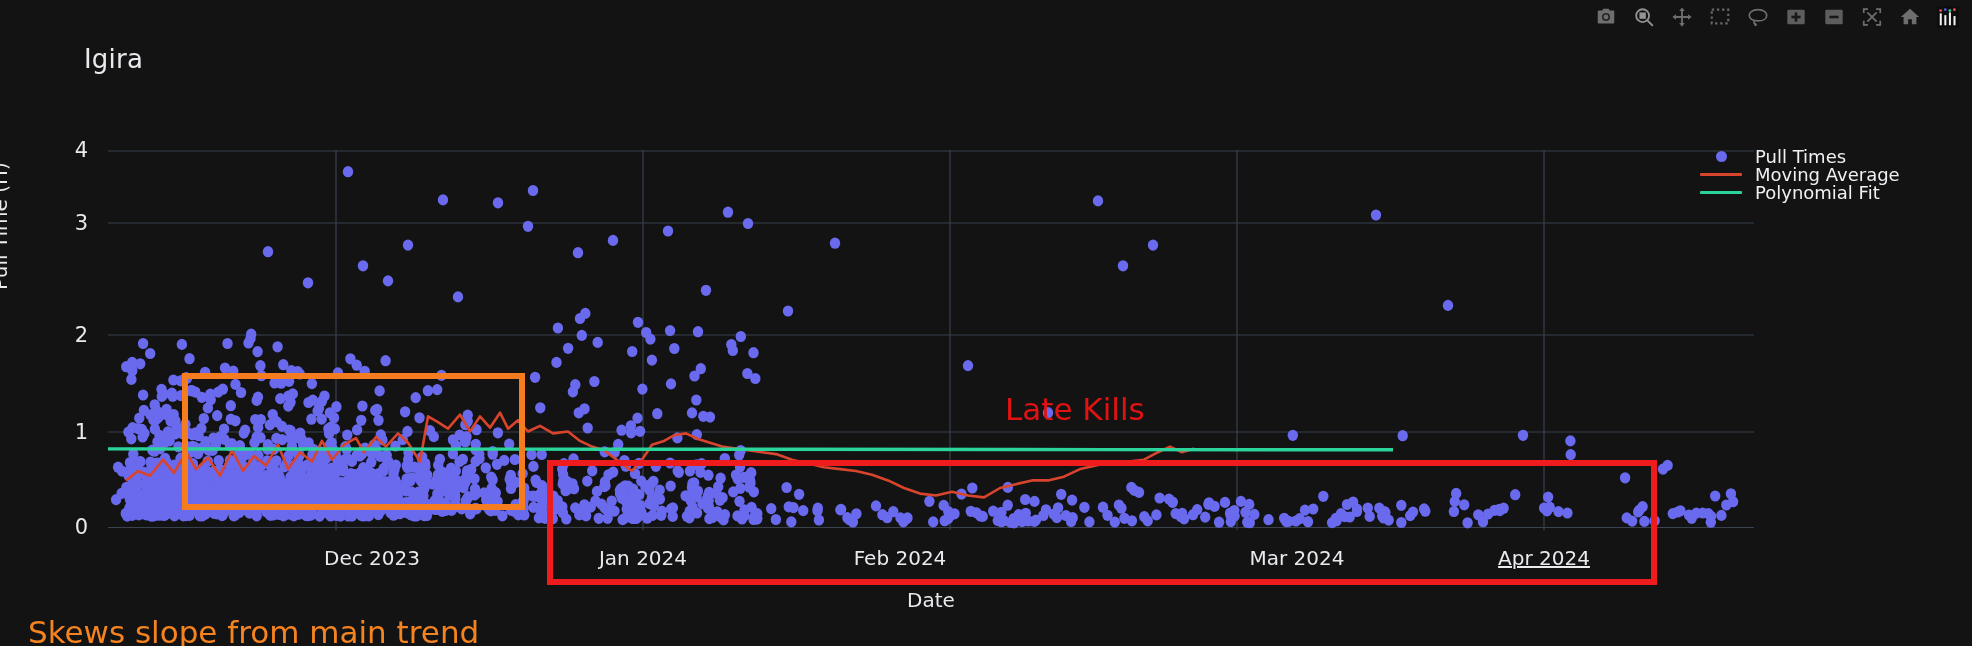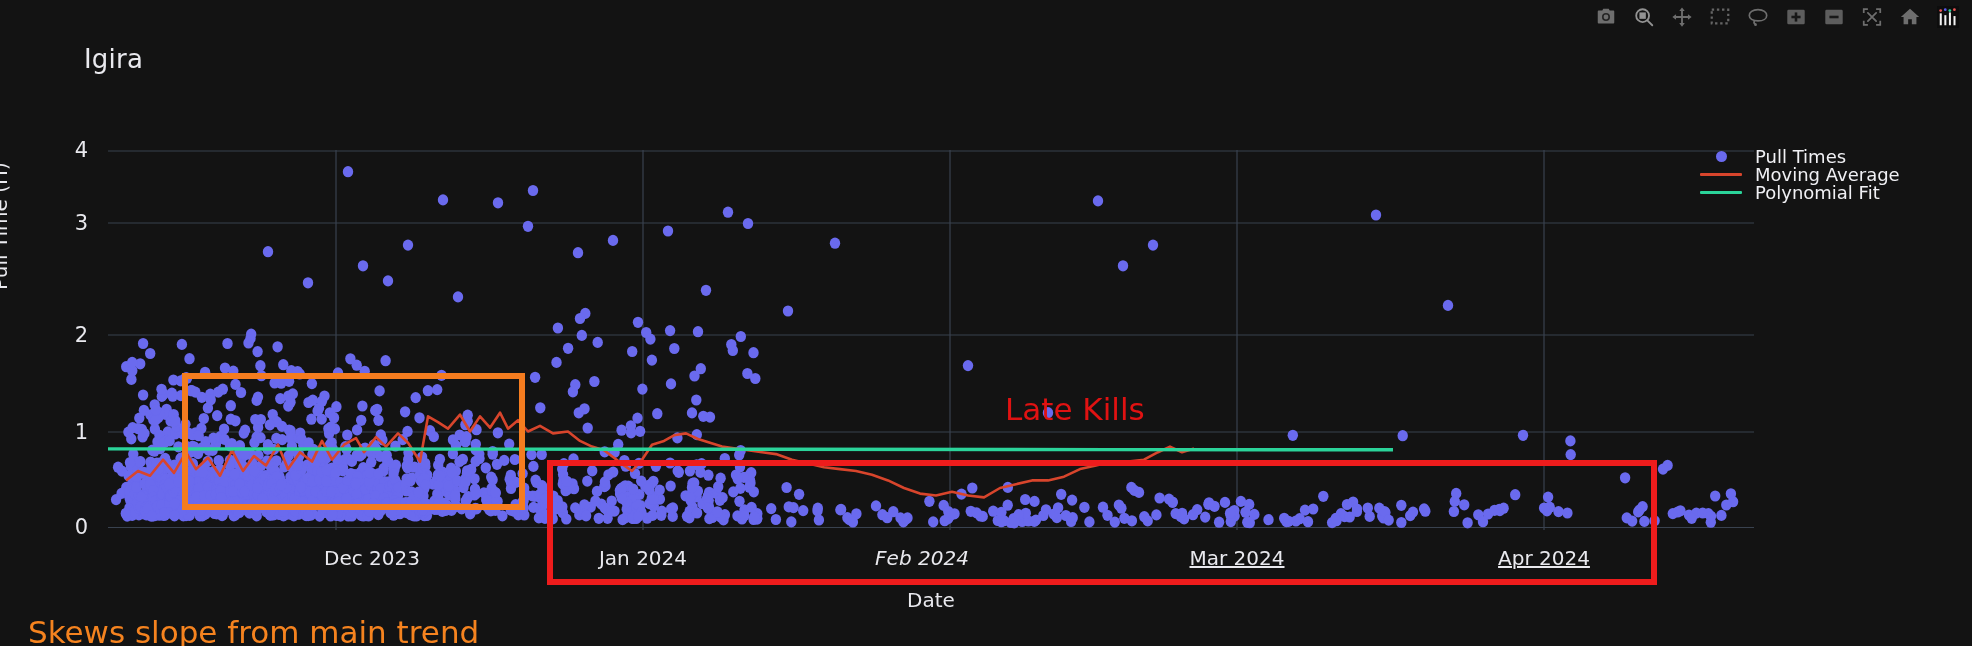--- a/index.html
+++ b/index.html
@@ -223,22 +223,22 @@
     <div id="xlabel">Date</div>
 
     <div class="ytick" style="top:150px;">4</div>
     <div class="ytick" style="top:223px;">3</div>
     <div class="ytick" style="top:335px;">2</div>
     <div class="ytick" style="top:432px;">1</div>
     <div class="ytick" style="top:527px;">0</div>
 
     <div class="xtick" style="left:336px;margin-left:36px;">Dec 2023</div>
     <div class="xtick" style="left:643px;">Jan 2024</div>
-    <div class="xtick" style="left:922px;font-style:italic;">Feb 2024</div>
-    <div class="xtick" style="left:1237px;text-decoration:underline;">Mar 2024</div>
+    <div class="xtick" style="left:900px;">Feb 2024</div>
+    <div class="xtick" style="left:1297px;">Mar 2024</div>
     <div class="xtick" style="left:1544px;text-decoration:underline;">Apr 2024</div>
 
     <svg id="axes-area" viewBox="0 0 1646 380" preserveAspectRatio="none">
       <defs>
         <clipPath id="clipPlot">
             <rect x="0" y="0" width="1646" height="380"></rect>
           </clipPath>
       </defs>
 
       <g stroke="#39424f" stroke-width="1.2">

